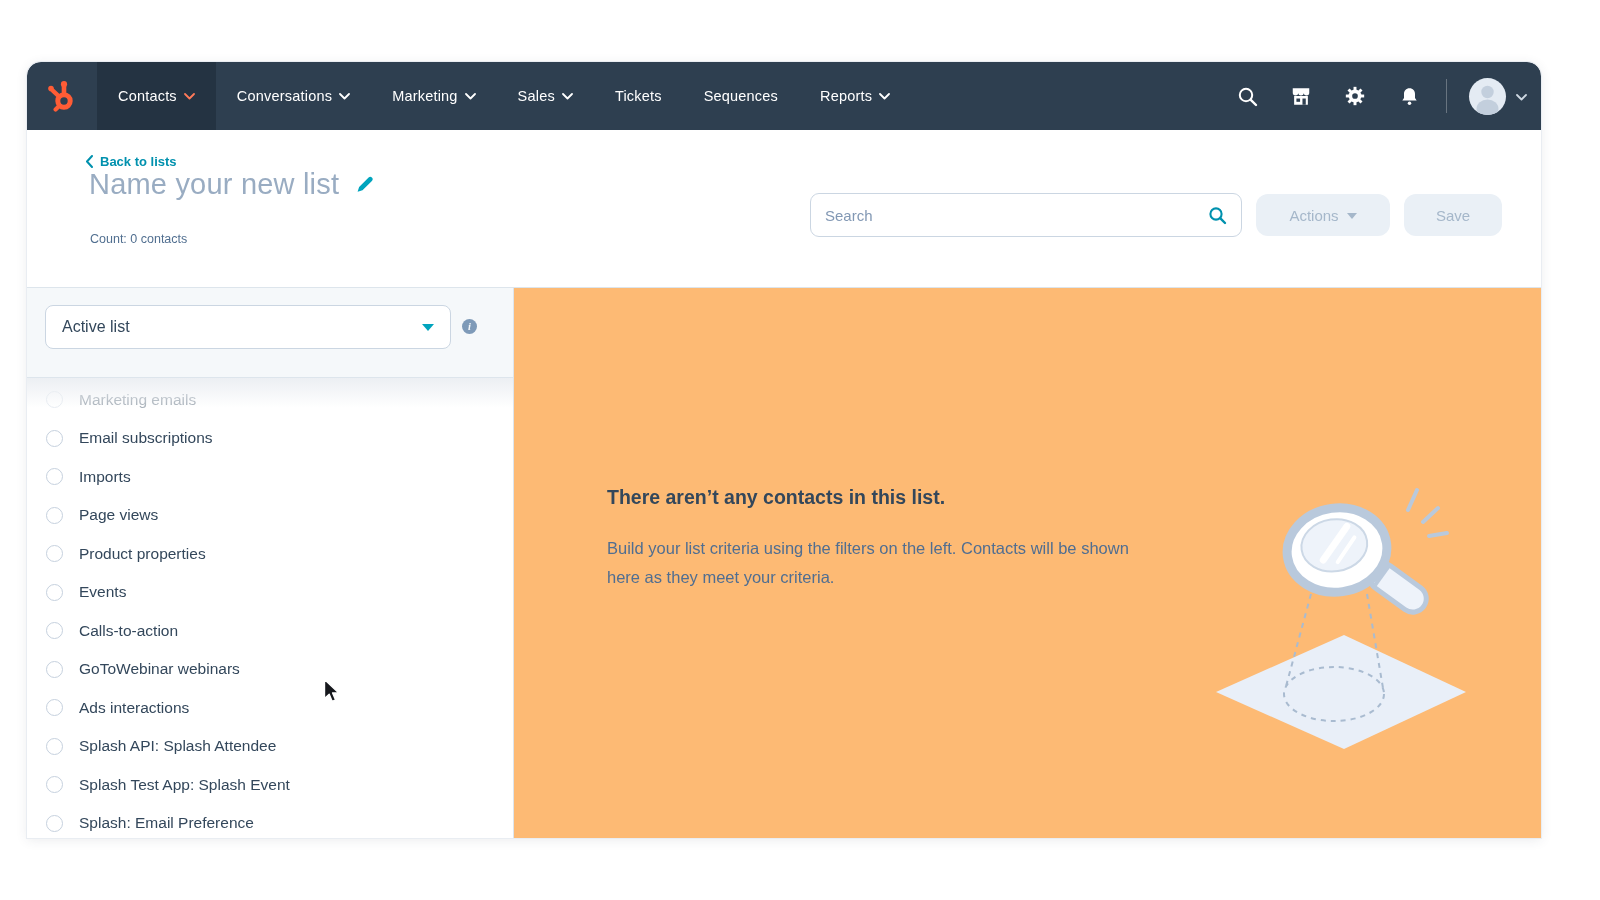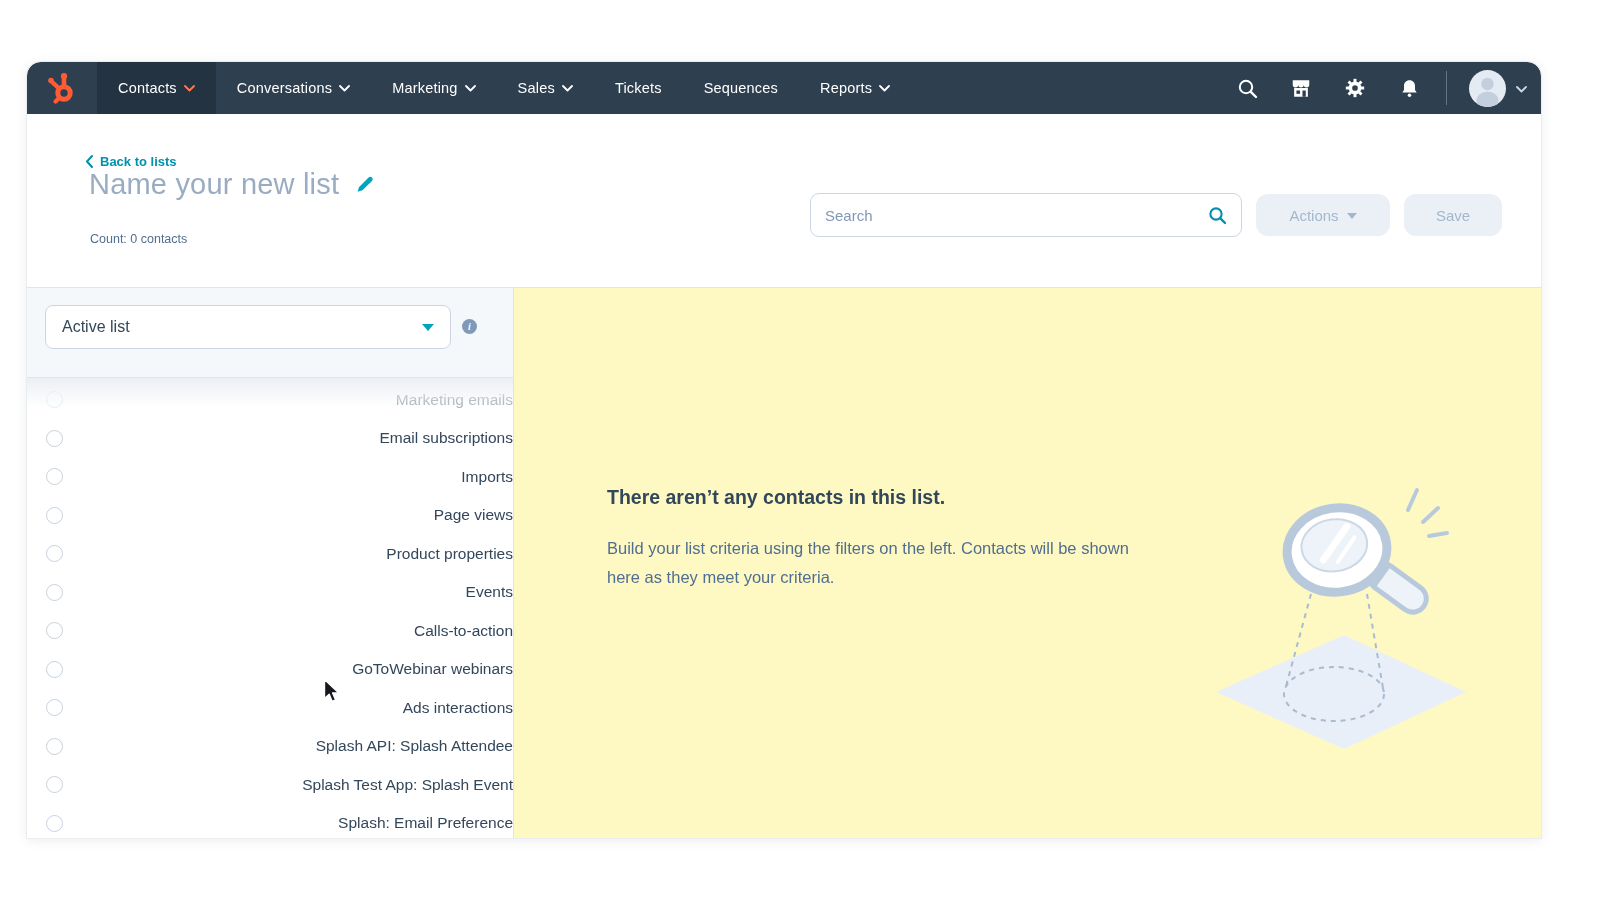--- a/index.html
+++ b/index.html
@@ -4,21 +4,21 @@
 <style>
   * { box-sizing: border-box; margin: 0; padding: 0; }
   html, body { width: 1600px; height: 900px; background: #ffffff; overflow: hidden;
     font-family: "Liberation Sans", sans-serif; }
 
   .app-window { position: absolute; left: 27px; top: 62px; width: 1514px; height: 776px;
     background: #fff; border-radius: 14px 14px 0 0; overflow: hidden;
     box-shadow: 0 0 0 1px #e9edf2, 0 2px 12px rgba(45,62,80,.10); }
 
   
-  .topnav { position: absolute; top: 0; left: 0; right: 0; height: 52px;
+  .topnav { position: absolute; top: 0; left: 0; right: 0; height: 68px;
     background: #2e3f50; display: flex; align-items: stretch; border-radius: 14px 14px 0 0; }
   .brand { width: 70px; display: flex; align-items: center; justify-content: center; cursor: pointer; }
   .nav-items { display: flex; align-items: stretch; }
   .nav-item { display: flex; align-items: center; gap: 7px; padding: 0 21px;
     color: #ffffff; font-size: 14.5px; font-weight: 500; letter-spacing: .2px; cursor: pointer; }
   .nav-item.active { background: #243342; }
   .nav-right { margin-left: auto; display: flex; align-items: center; padding-right: 10px; }
   .nav-icon { width: 54px; height: 68px; display: flex; align-items: center; justify-content: center; cursor: pointer; }
   .nav-divider { width: 1px; height: 34px; background: rgba(255,255,255,.28); margin: 0 10px; }
   .avatar { width: 37px; height: 37px; border-radius: 50%; background: #e4ebf3; overflow: hidden;
@@ -57,29 +57,29 @@
   .list-type-select { position: absolute; left: 18px; top: 17px; width: 406px; height: 44px;
     background: #fff; border: 1px solid #cbd6e2; border-radius: 8px; display: flex; align-items: center;
     padding: 0 16px; font-size: 16px; color: #33475b; cursor: pointer; }
   .tri-down-teal { margin-left: auto; width: 0; height: 0; border-left: 6px solid transparent;
     border-right: 6px solid transparent; border-top: 7px solid #00a4bd; }
   .info-badge { position: absolute; left: 435px; top: 31px; width: 15px; height: 15px; border-radius: 50%;
     background: #7e9ab8; color: #f5f8fa; font-size: 10.5px; font-weight: 700; line-height: 15px;
     text-align: center; cursor: pointer; font-family: "Liberation Serif", serif; font-style: italic; }
 
   .filter-list { position: absolute; top: 90px; left: 0; right: 0; bottom: 0; overflow: hidden; padding-top: 2.5px; }
-  .filter-row { height: 38.5px; display: flex; align-items: center; padding-left: 19px; gap: 32px; cursor: pointer; justify-content: space-between; }
+  .filter-row { height: 38.5px; display: flex; align-items: center; padding-left: 19px; gap: 16px; cursor: pointer; }
   .filter-row .radio { width: 17px; height: 17px; border: 1.5px solid #c6d1de; border-radius: 50%;
     background: #fff; flex: none; }
   .filter-row .filter-label { font-size: 15.5px; color: #33475b; }
   .filter-row.faded { opacity: .42; }
   .scroll-fade { position: absolute; top: 0; left: 0; right: 0; height: 34px; pointer-events: none;
     background: linear-gradient(to bottom, #eceff3 0%, rgba(255,255,255,0) 88%); }
 
-  .main { flex: 1; position: relative; background: #fef9c3; }
+  .main { flex: 1; position: relative; background: #fdba74; }
   .empty-title { position: absolute; left: 93px; top: 198px; font-size: 19.5px; font-weight: 700; color: #33475b; }
   .empty-body { position: absolute; left: 93px; top: 246px; width: 548px; font-size: 16.5px;
     color: #506e91; line-height: 29px; }
   .illo { position: absolute; left: 690px; top: 188px; }
 
   .cursor { position: absolute; left: 296px; top: 616px; pointer-events: none; z-index: 50; }
 </style>
 </head>
 <body>
 

